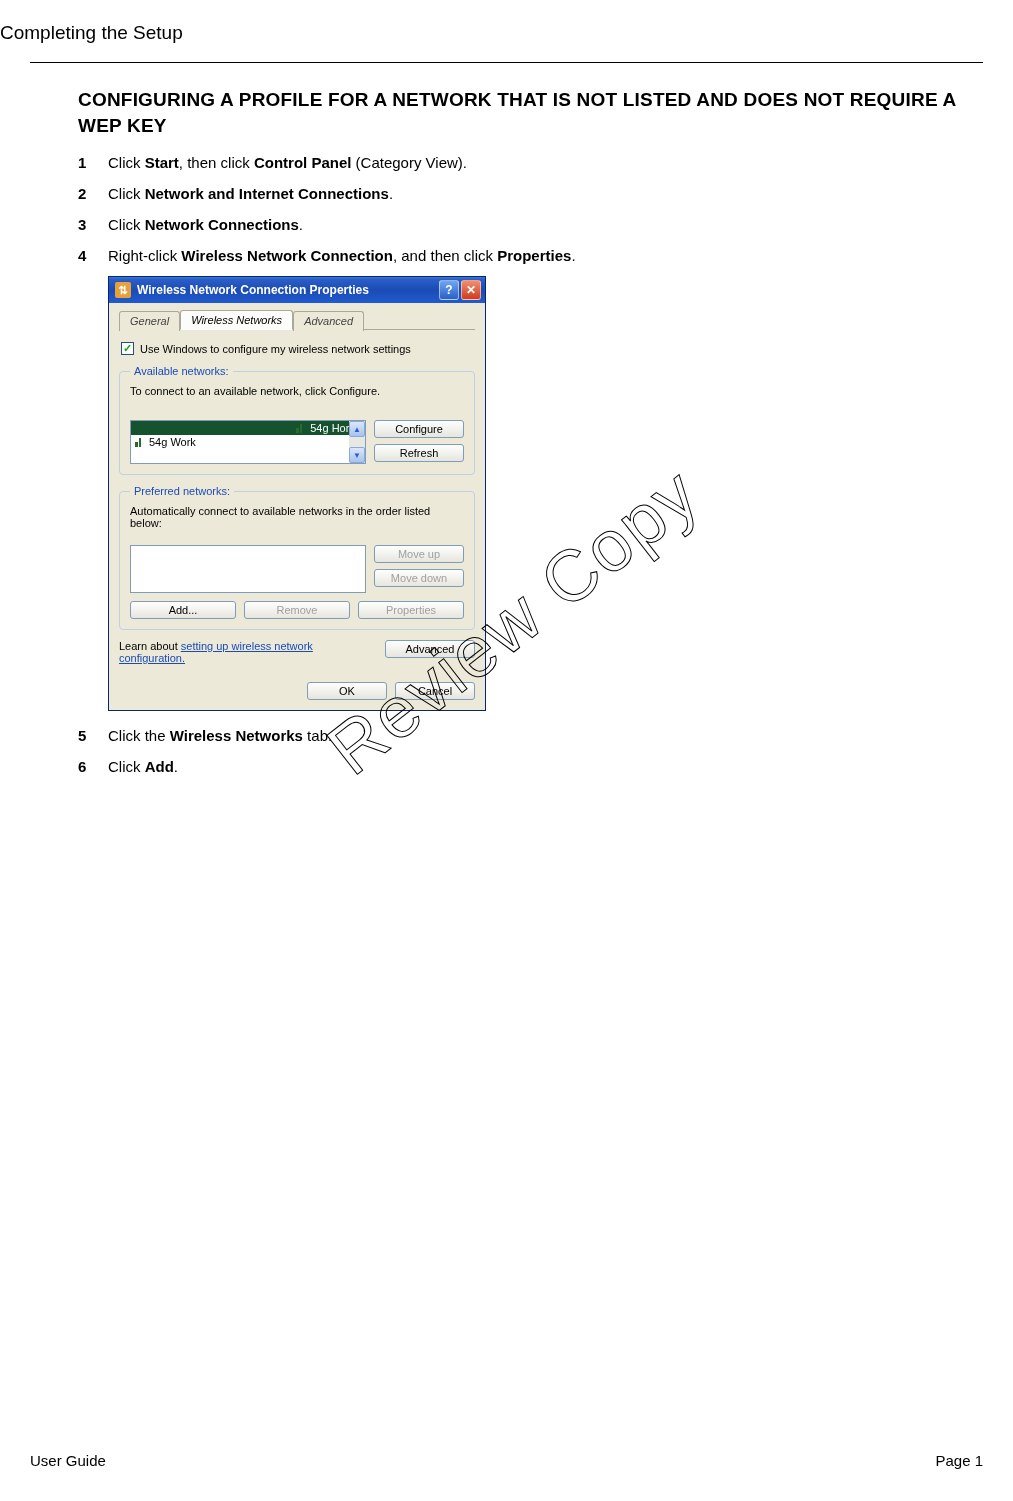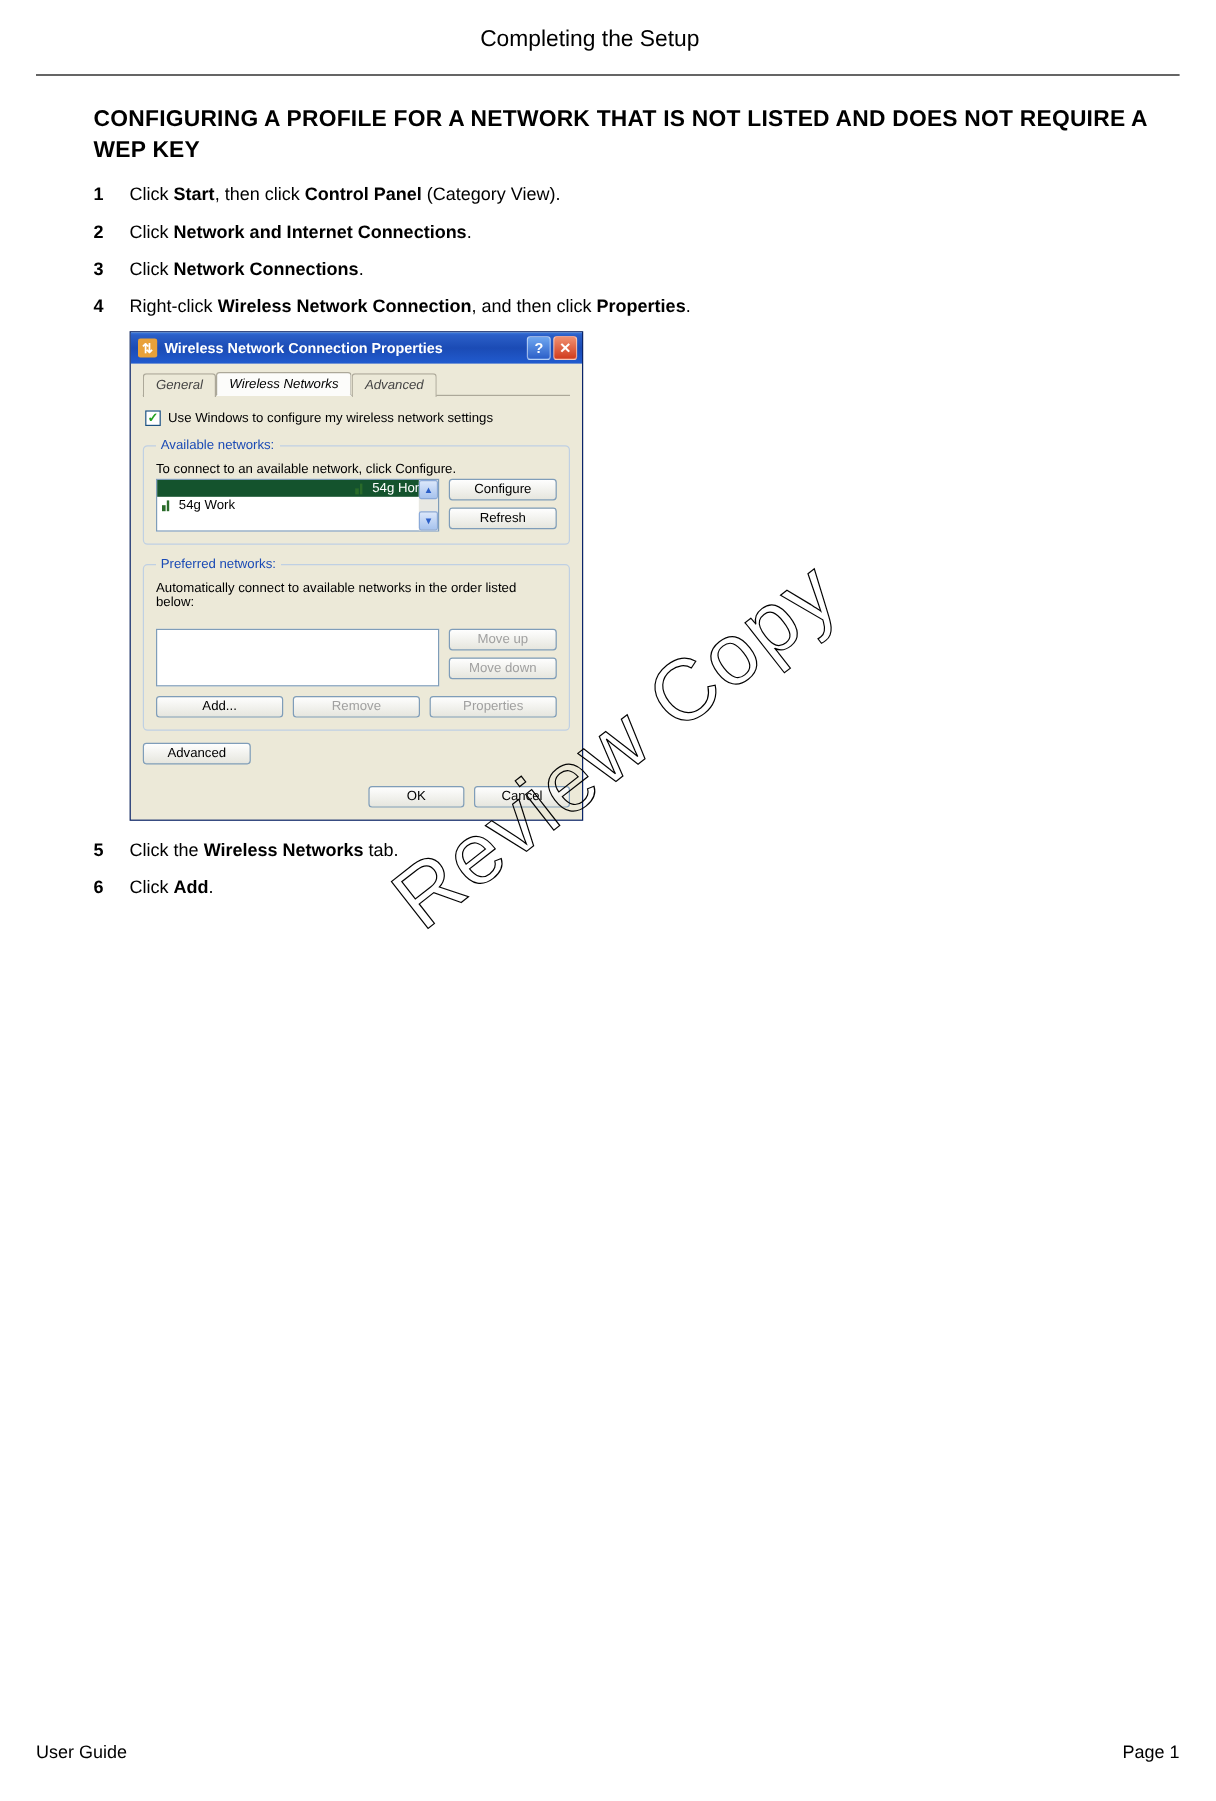--- a/index.html
+++ b/index.html
@@ -7,21 +7,21 @@
     margin: 0;
     font-family: Arial, Helvetica, sans-serif;
     font-size: 15px;
     color: #000;
     width: 1013px;
     height: 1501px;
     position: relative;
     background: #fff;
   }
   .page-header {
-    text-align: center;
+    text-align: left;
     padding: 22px 30px 0 0;
     font-size: 19px;
   }
   .hr {
     border-top: 1.5px solid #000;
     margin: 18px 30px 0 30px;
   }
   .content {
     padding: 24px 30px 0 78px;
   }
@@ -334,21 +334,21 @@
           <div class="xp-tab inactive">Advanced</div>
         </div>
 
         <div class="cbrow">
           <span class="cb">✓</span>
           <span>Use Windows to configure my wireless network settings</span>
         </div>
 
         <fieldset class="xp-group">
           <legend>Available networks:</legend>
-          <div style="margin-bottom:2px;">To connect to an available network, click Configure.</div>
+          <div style="margin-bottom:23px;">To connect to an available network, click Configure.</div>
           <div class="grp-row">
             <div class="netlist">
               <div class="item sel">
                 <span class="sigicon"></span>
                 <span>54g Home</span>
               </div>
               <div class="item">
                 <span class="sigicon"></span>
                 <span>54g  Work</span>
               </div>
@@ -375,20 +375,23 @@
             </div>
           </div>
           <div class="btnrow3">
             <div class="xp-btn">Add...</div>
             <div class="xp-btn disabled">Remove</div>
             <div class="xp-btn disabled">Properties</div>
           </div>
         </fieldset>
 
         <div class="learn">
+          <div class="txt">
+            <span>Learn about </span><a>setting up wireless network configuration.</a>
+          </div>
           <div class="xp-btn" style="width:90px;">Advanced</div>
         </div>
       </div>
       <div class="dlg-footer">
         <div class="xp-btn">OK</div>
         <div class="xp-btn">Cancel</div>
       </div>
     </div>
   </div>
 

